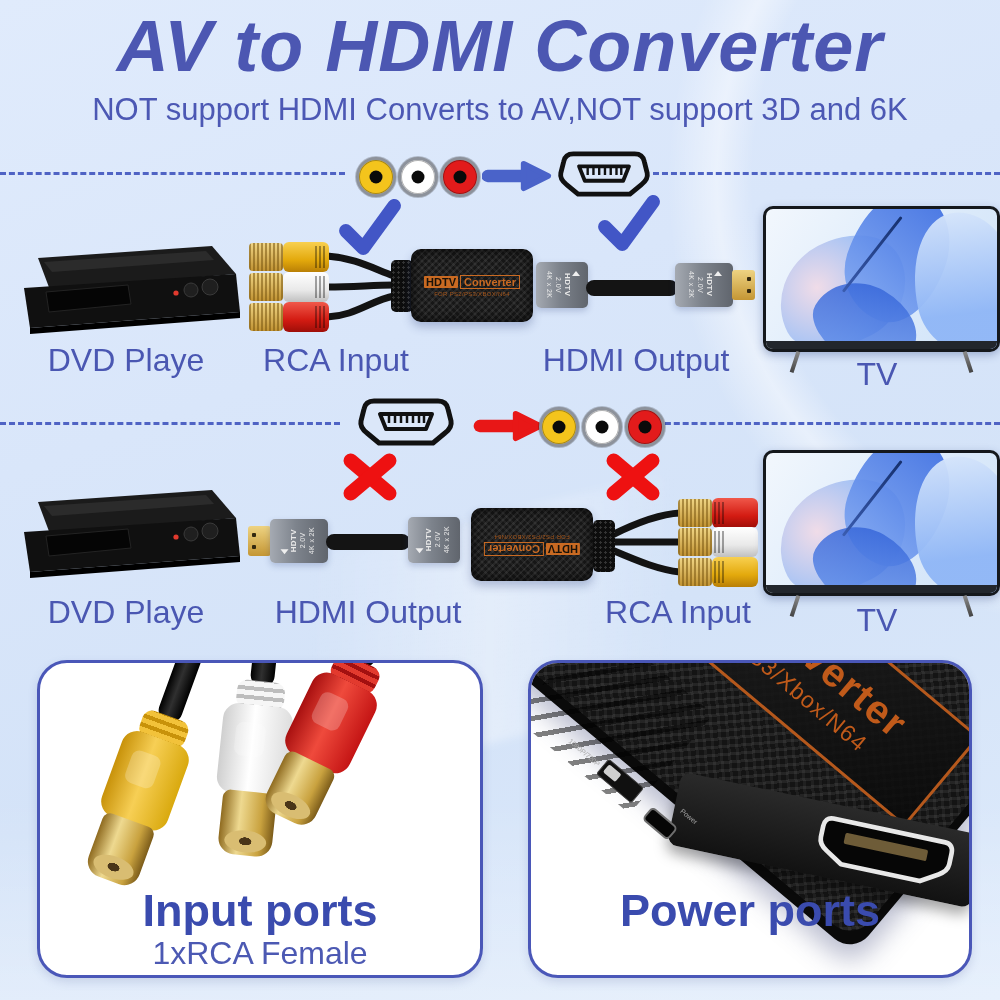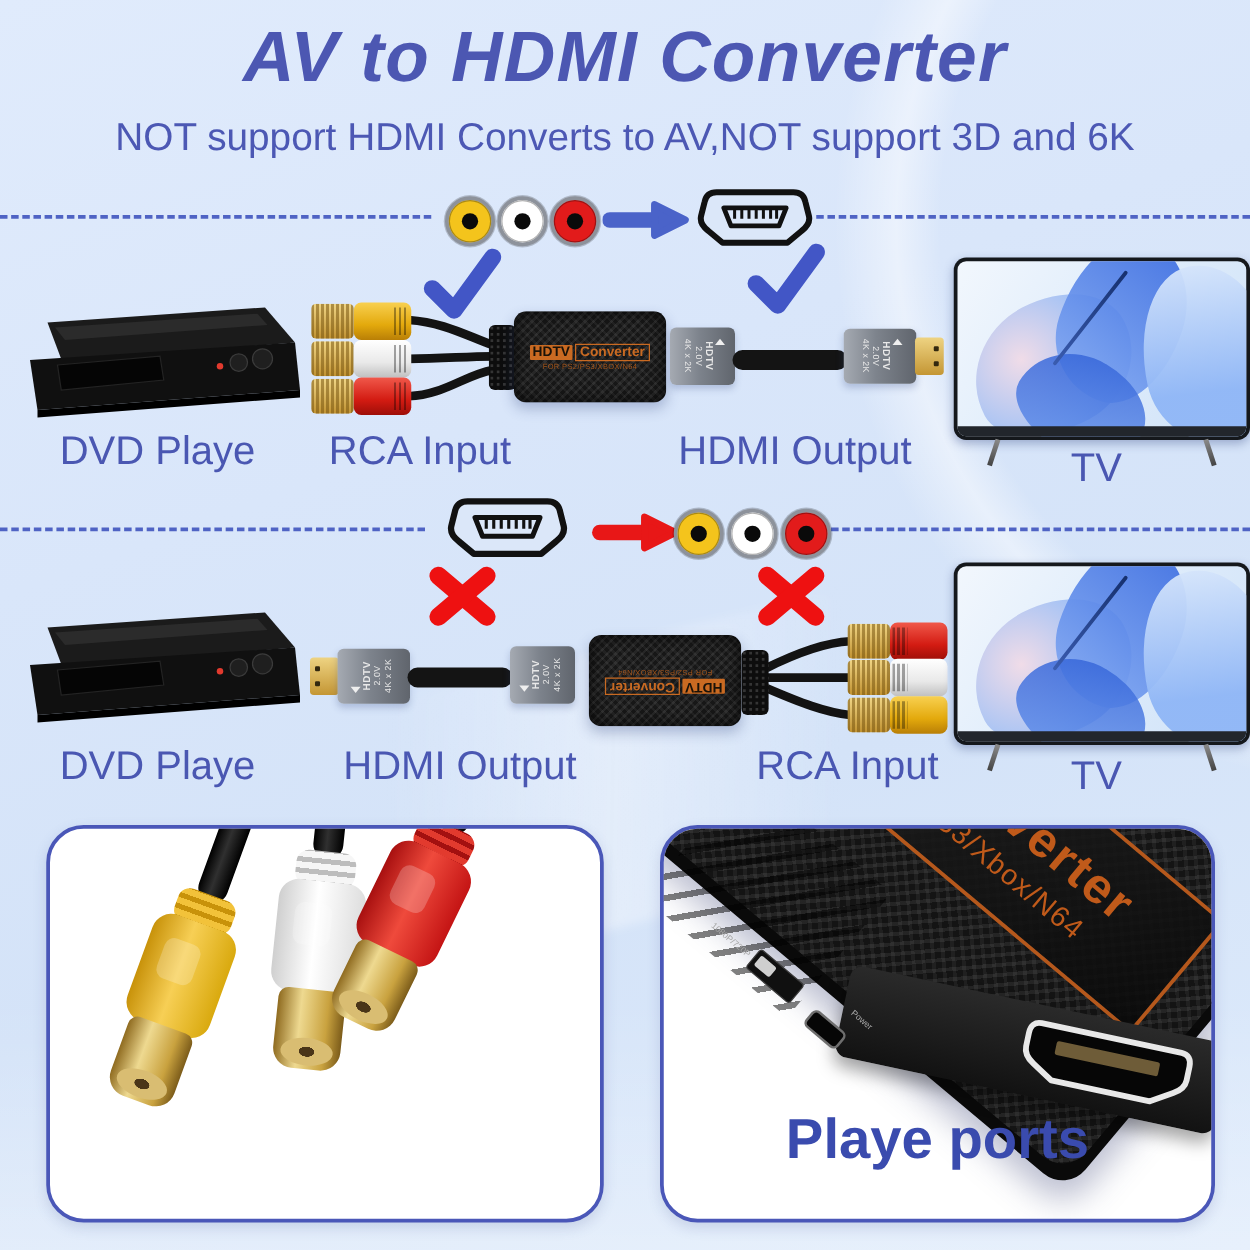--- a/index.html
+++ b/index.html
@@ -7,21 +7,21 @@
     font-family:"Liberation Sans",sans-serif;
     background:linear-gradient(160deg,#e0ebfc 0%,#d9e6fa 35%,#d4e3f8 62%,#ddeafb 100%);}
   
   .bg-orb{position:absolute;left:620px;top:-320px;width:1000px;height:1000px;border-radius:50%;
     background:radial-gradient(circle,rgba(255,255,255,0) 52%,rgba(255,255,255,.45) 57%,rgba(255,255,255,0) 64%);}
   .bg-streak{position:absolute;left:210px;top:520px;width:560px;height:220px;transform:rotate(-14deg);
     background:linear-gradient(105deg,rgba(255,255,255,0) 20%,rgba(255,255,255,.35) 50%,rgba(255,255,255,0) 80%);filter:blur(4px);}
   .bg-bottom{position:absolute;left:0;right:0;bottom:0;height:200px;
     background:linear-gradient(rgba(255,255,255,0),rgba(255,255,255,.3));}
 
-  .title{position:absolute;top:14px;left:0;right:0;text-align:center;font-size:57px;line-height:64px;
+  .title{position:absolute;top:14px;left:0;right:0;text-align:center;font-size:72px;line-height:64px;
     font-weight:bold;font-style:italic;color:#4c57b2;letter-spacing:1px;}
   .subtitle{position:absolute;top:92px;left:0;right:0;text-align:center;font-size:31px;color:#4c58b4;}
 
   .dash{position:absolute;border-top:3px dashed #4f63c4;height:0;}
 
   .lbl{position:absolute;color:#4a57b2;font-size:32px;white-space:nowrap;transform:translateX(-50%);}
 
   
   .dot{position:absolute;width:34px;height:34px;border-radius:50%;border:3px solid #8d929b;
     box-shadow:inset 0 0 0 1px rgba(0,0,0,.3),0 0 0 1px rgba(0,0,0,.2);}
@@ -392,36 +392,38 @@
       <div class="f-neck"></div>
       <div class="f-body"></div>
       <div class="f-gold"></div>
     </div>
     <div class="rcaf R" style="left:258px;top:-85px;transform:rotate(26deg);">
       <div class="f-cable"></div>
       <div class="f-neck"></div>
       <div class="f-body"></div>
       <div class="f-gold"></div>
     </div>
+    <div class="card-title">Input ports</div>
+    <div class="card-sub">1xRCA Female</div>
   </div>
 
   <div class="card" style="left:528px;width:438px;">
     <div class="slab">
       <div class="dlabel">
         <div class="dl1">Converter</div>
         <div class="dl2">/PS3/Xbox/N64</div>
       </div>
     </div>
     <div class="vents"></div>
     <div class="endface">
       <svg class="portsvg" width="150" height="60" viewBox="0 0 150 64">
         <path d="M14,8 H136 C142,8 145,12 145,18 V30 C145,36 141,40 136,43 L118,54 H32 L14,43 C9,40 5,36 5,30 V18 C5,12 8,8 14,8 Z" fill="#060606" stroke="#e8e8e8" stroke-width="5" stroke-linejoin="round"></path>
         <rect x="30" y="20" width="90" height="12" rx="2" fill="#6e5c38"></rect>
       </svg>
     </div>
     <div class="tinylbl" style="left:34px;top:86px;">1080P/720P</div>
     <div class="dswitch"></div>
     <div class="dusb"></div>
     <div class="tinylbl" style="left:148px;top:150px;">Power</div>
-    <div class="card-title">Playe ports</div>
+    <div class="card-title">Power ports</div>
   </div>
 
 </div>
 
 </body></html>

